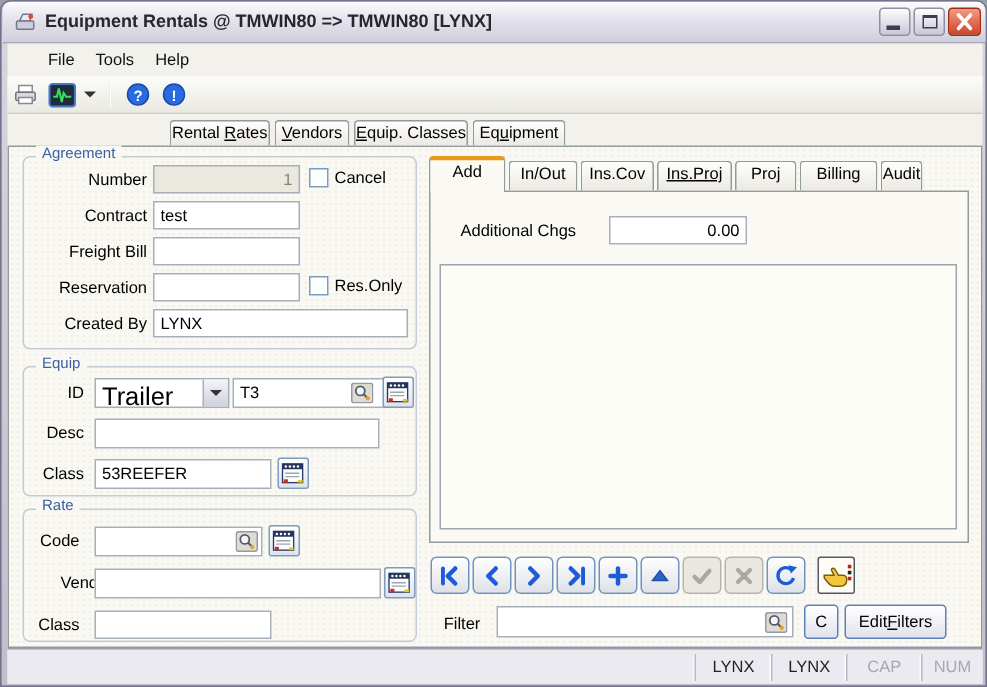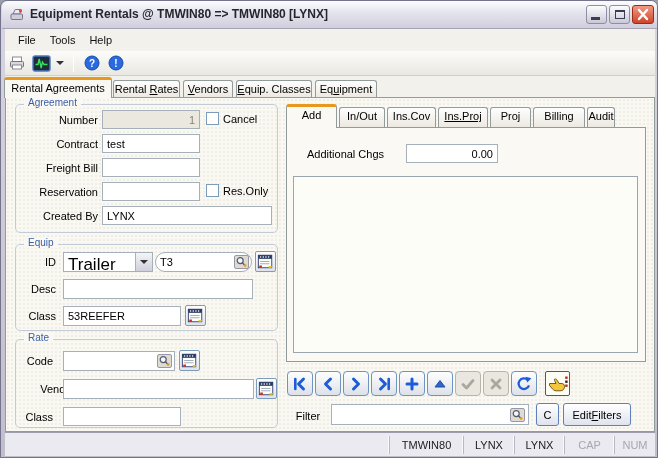--- a/index.html
+++ b/index.html
@@ -12,21 +12,21 @@
             background:linear-gradient(#fdfdfe 0%,#e6e5ee 40%,#cfcedb 100%);
             border-bottom:1px solid #a6a5b6;border-radius:6px 6px 0 0;}
   .title{position:absolute;left:28px;top:6px;font-size:12px;font-weight:bold;color:#26262e;white-space:nowrap;}
   .winbtn{position:absolute;top:4px;width:21px;height:19px;border:1px solid #8e8ea6;border-radius:3px;
           background:linear-gradient(#fdfdfe,#c9c8d6);}
   .winbtn.close{background:linear-gradient(#f29a85,#cf4427);border-color:#9c2c12;}
   .minbar{position:absolute;left:4px;bottom:3px;width:9px;height:3px;background:#3c3c55;}
   .maxbox{position:absolute;left:5px;top:4px;width:10px;height:9px;border:1px solid #3c3c55;border-top-width:2px;}
   
   .client{position:absolute;left:4px;top:28px;width:650px;height:427px;background:#f2f1ec;}
-  .menubar{position:absolute;left:4px;top:28px;width:650px;height:22px;display:flex;align-items:center;padding-left:6px;}
+  .menubar{position:absolute;left:4px;top:28px;width:650px;height:22px;display:flex;align-items:center;padding-left:20px;}
   .menuitem{font-size:11px;padding:3px 7px;color:#111;}
   .toolbar{position:absolute;left:4px;top:50px;width:650px;height:25px;
            background:linear-gradient(#fcfcfa,#e9e8e1);border-bottom:1px solid #d2d0c5;display:flex;align-items:center;}
   .tbtn{width:24px;height:21px;display:flex;align-items:center;justify-content:center;}
   .tsep{width:1px;height:17px;background:#c7c5ba;margin:0 6px;border-right:1px solid #fff;}
   .caret{width:0;height:0;border-left:4px solid transparent;border-right:4px solid transparent;border-top:4px solid #333;}
   
   .tab{position:absolute;top:79px;height:17px;border:1px solid #919b9c;border-bottom:none;border-radius:3px 3px 0 0;
        background:linear-gradient(#fefefe,#ece9e1);font-size:11px;text-align:center;padding-top:2px;color:#000;z-index:2;}
   .tab.active{top:76px;height:21px;background:#f9f8f2;border-top:3px solid #e8981c;padding-top:2px;z-index:6;}
@@ -128,23 +128,20 @@
         </svg>
     </div>
     <div class="tbtn">
       <svg width="16" height="16" viewBox="0 0 16 16">
           <circle cx="8" cy="8" r="7" fill="#2a6ae0" stroke="#1a49a8"></circle>
           <text x="8" y="12" font-size="10" font-weight="bold" fill="#fff" text-anchor="middle">!</text>
         </svg>
     </div>
   </div>
 
-  <div class="tab active" style="left:3px;width:108px;">
-    <span>Rental A</span><span class="accel">g</span><span>reements</span>
-  </div>
   <div class="tab" style="left:112px;width:67px;">
     <span>Rental </span><span class="accel">R</span><span>ates</span>
   </div>
   <div class="tab" style="left:182px;width:50px;">
     <span></span><span class="accel">V</span><span>endors</span>
   </div>
   <div class="tab" style="left:235px;width:76px;">
     <span></span><span class="accel">E</span><span>quip. Classes</span>
   </div>
   <div class="tab" style="left:314px;width:62px;">
@@ -174,21 +171,21 @@
   <div class="gb" style="left:14px;top:243px;width:263px;height:87px;">
     <span class="legend">Equip</span>
   </div>
   <div class="flabel" style="left:20px;top:255px;width:35px;">ID</div>
   <div class="combo" style="left:62px;top:251px;width:90px;height:20px;">
     <span class="val">Trailer</span>
     <span class="drop">
         <span class="caret"></span>
       </span>
   </div>
-  <input class="field" style="left: 154px; top: 251px; width: 97px; height: 20px; border-radius: 10px;" value="T3">
+  <input class="field" style="left: 154px; top: 251px; width: 117px; height: 20px;" value="T3">
   <span class="lookup" style="left:233px;top:254px;">
     <svg width="15" height="14" viewBox="0 0 15 14">
         <rect x="0.5" y="0.5" width="14" height="13" rx="1.5" fill="#dddbd2" stroke="#9a97a5"></rect>
         <circle cx="6.2" cy="5.6" r="3" fill="#f4f6fa" stroke="#555a6e" stroke-width="1.2"></circle>
         <line x1="8.4" y1="7.8" x2="11" y2="10.4" stroke="#555a6e" stroke-width="1.4"></line>
         <circle cx="11.2" cy="10.6" r="1.4" fill="#e8a21c"></circle>
       </svg>
   </span>
   <div class="padbtn" style="left:254px;top:250px;">
     <svg width="17" height="17" viewBox="0 0 19 18">
@@ -352,20 +349,19 @@
       </svg>
   </span>
   <div class="xpbtn" style="left:535px;top:402px;width:23px;height:23px;">C</div>
   <div class="xpbtn" style="left:562px;top:402px;width:68px;height:23px;">
     <span>Edit </span>
       <span class="accel">F</span>
       <span>ilters</span>
   </div>
 
   <div class="statusbar">
-    <div class="spanel" style="left:384px;width:74px;">TMWIN80</div>
     <div class="spanel" style="left:458px;width:51px;">LYNX</div>
     <div class="spanel" style="left:509px;width:50px;">LYNX</div>
     <div class="spanel dim" style="left:559px;width:50px;">CAP</div>
     <div class="spanel dim" style="left:609px;width:41px;">NUM</div>
   </div>
 
 </div>
 
 </body></html>

